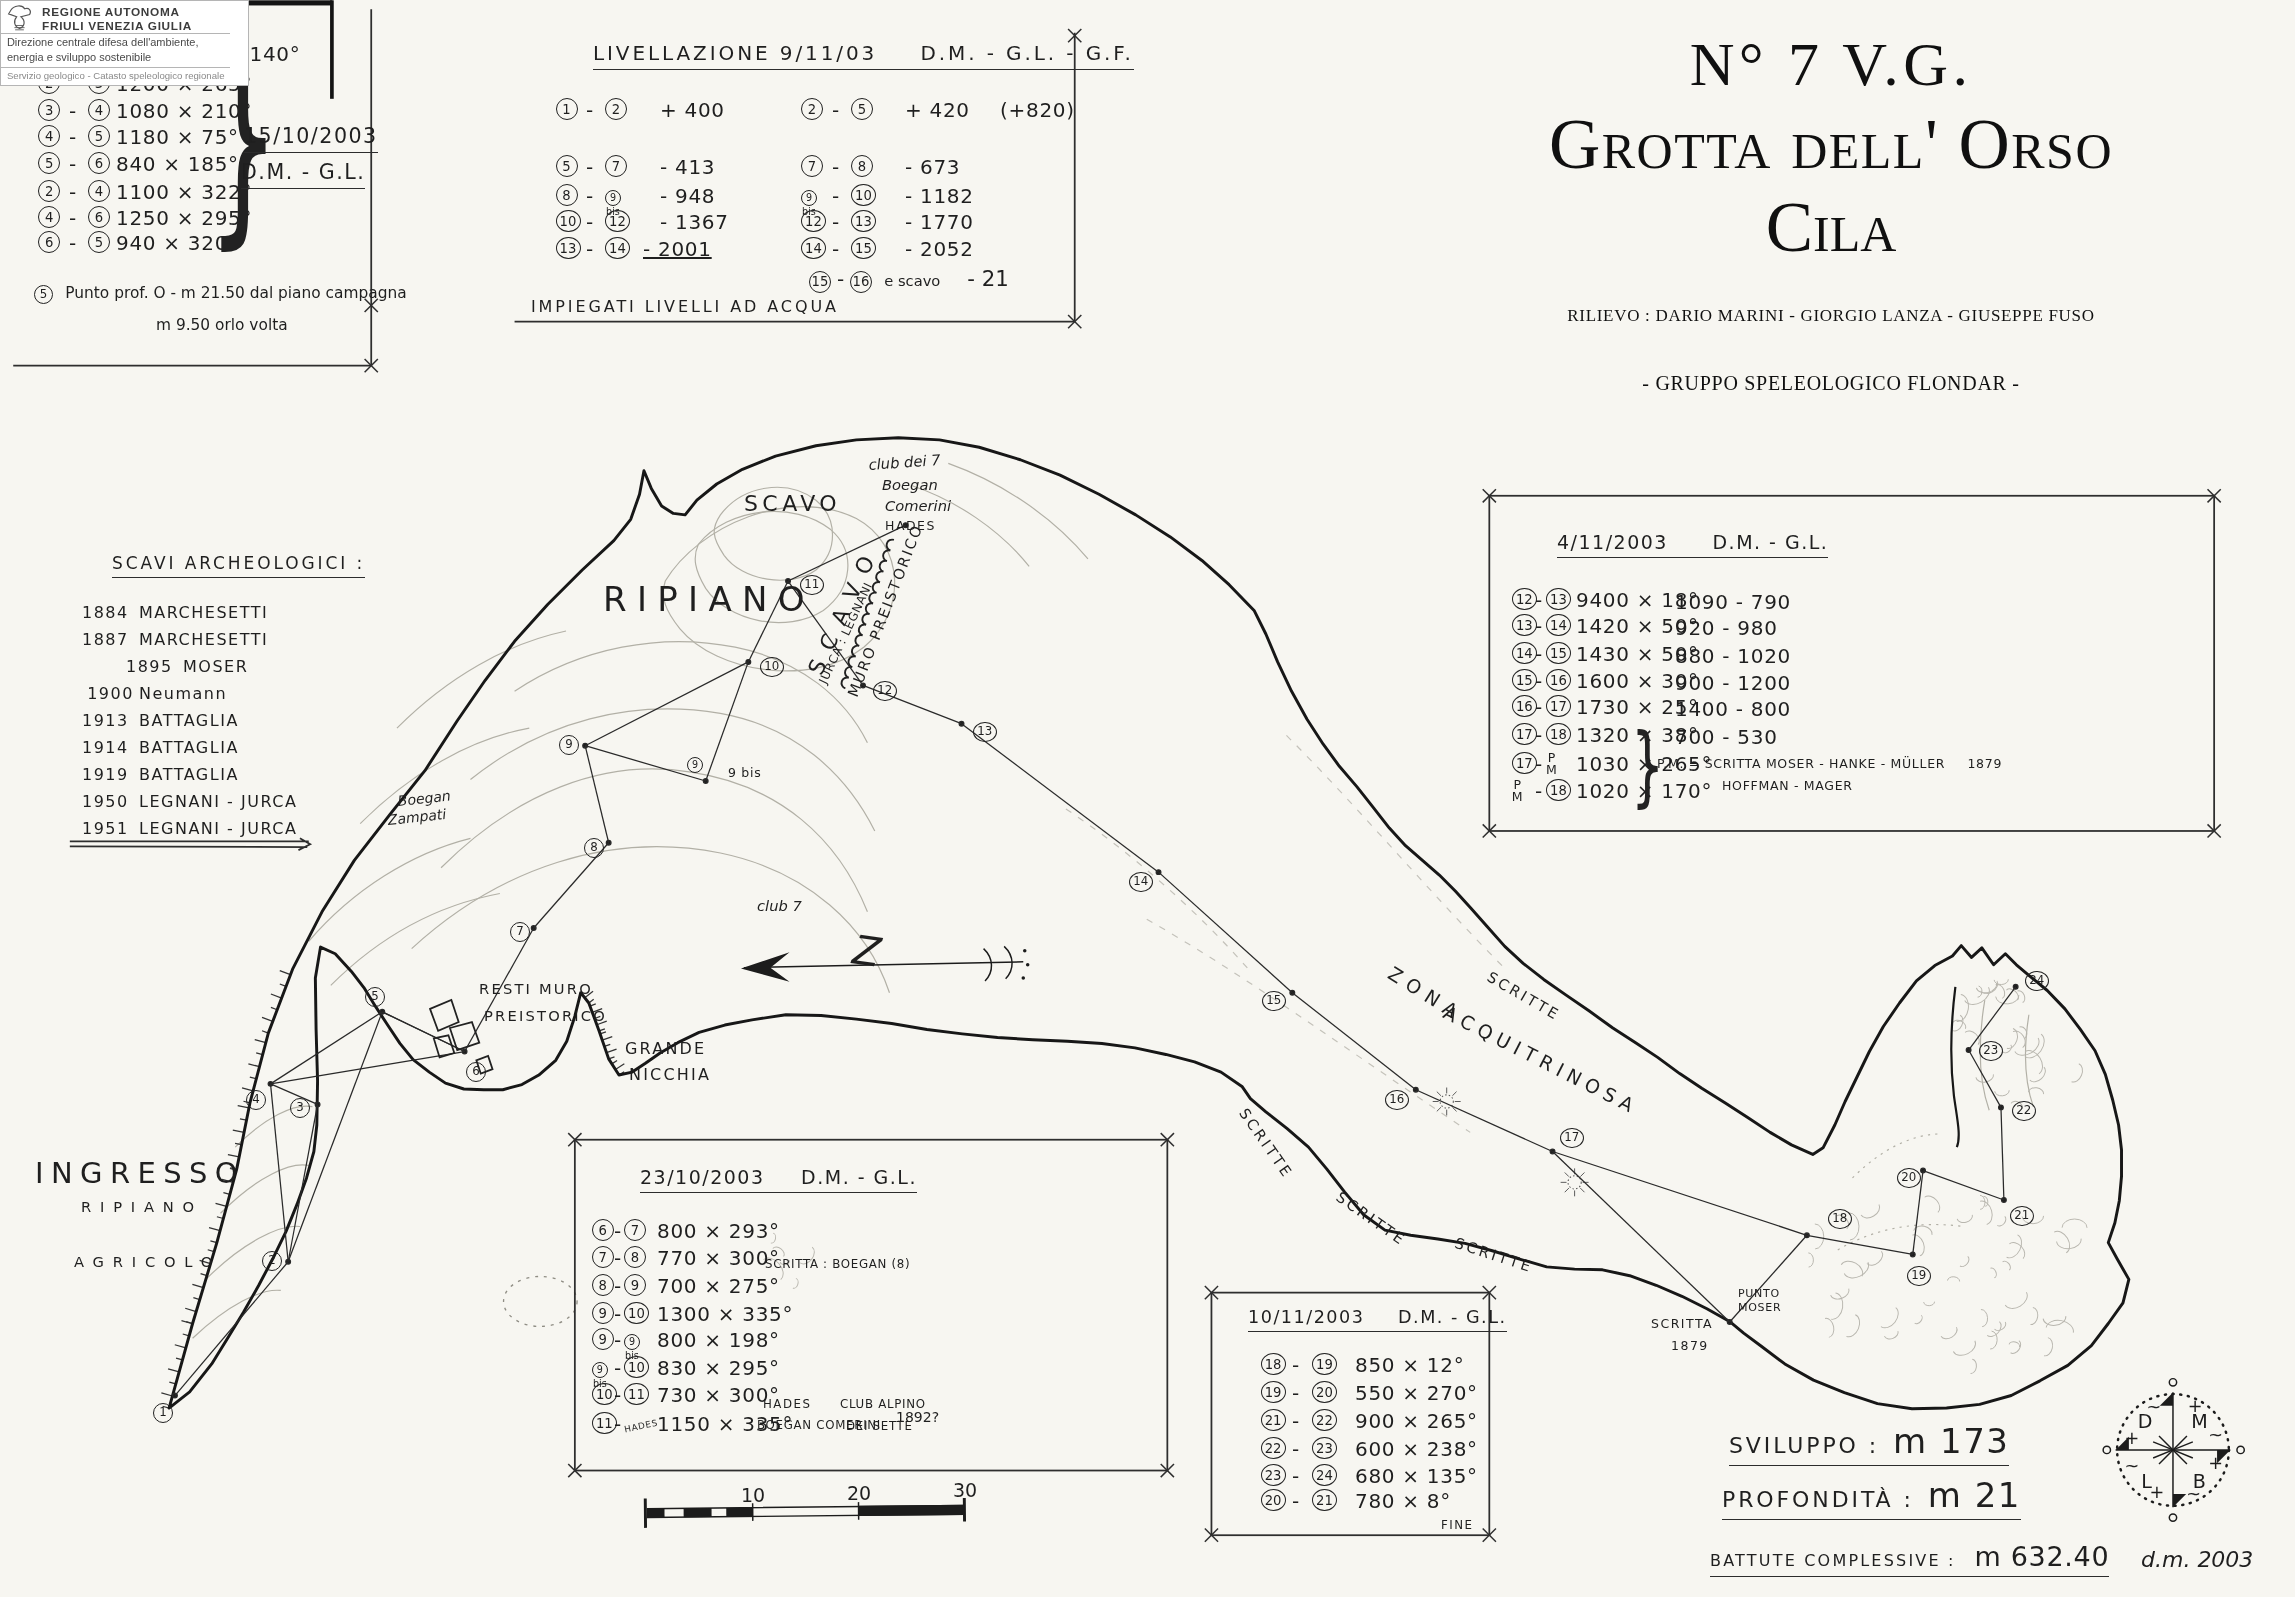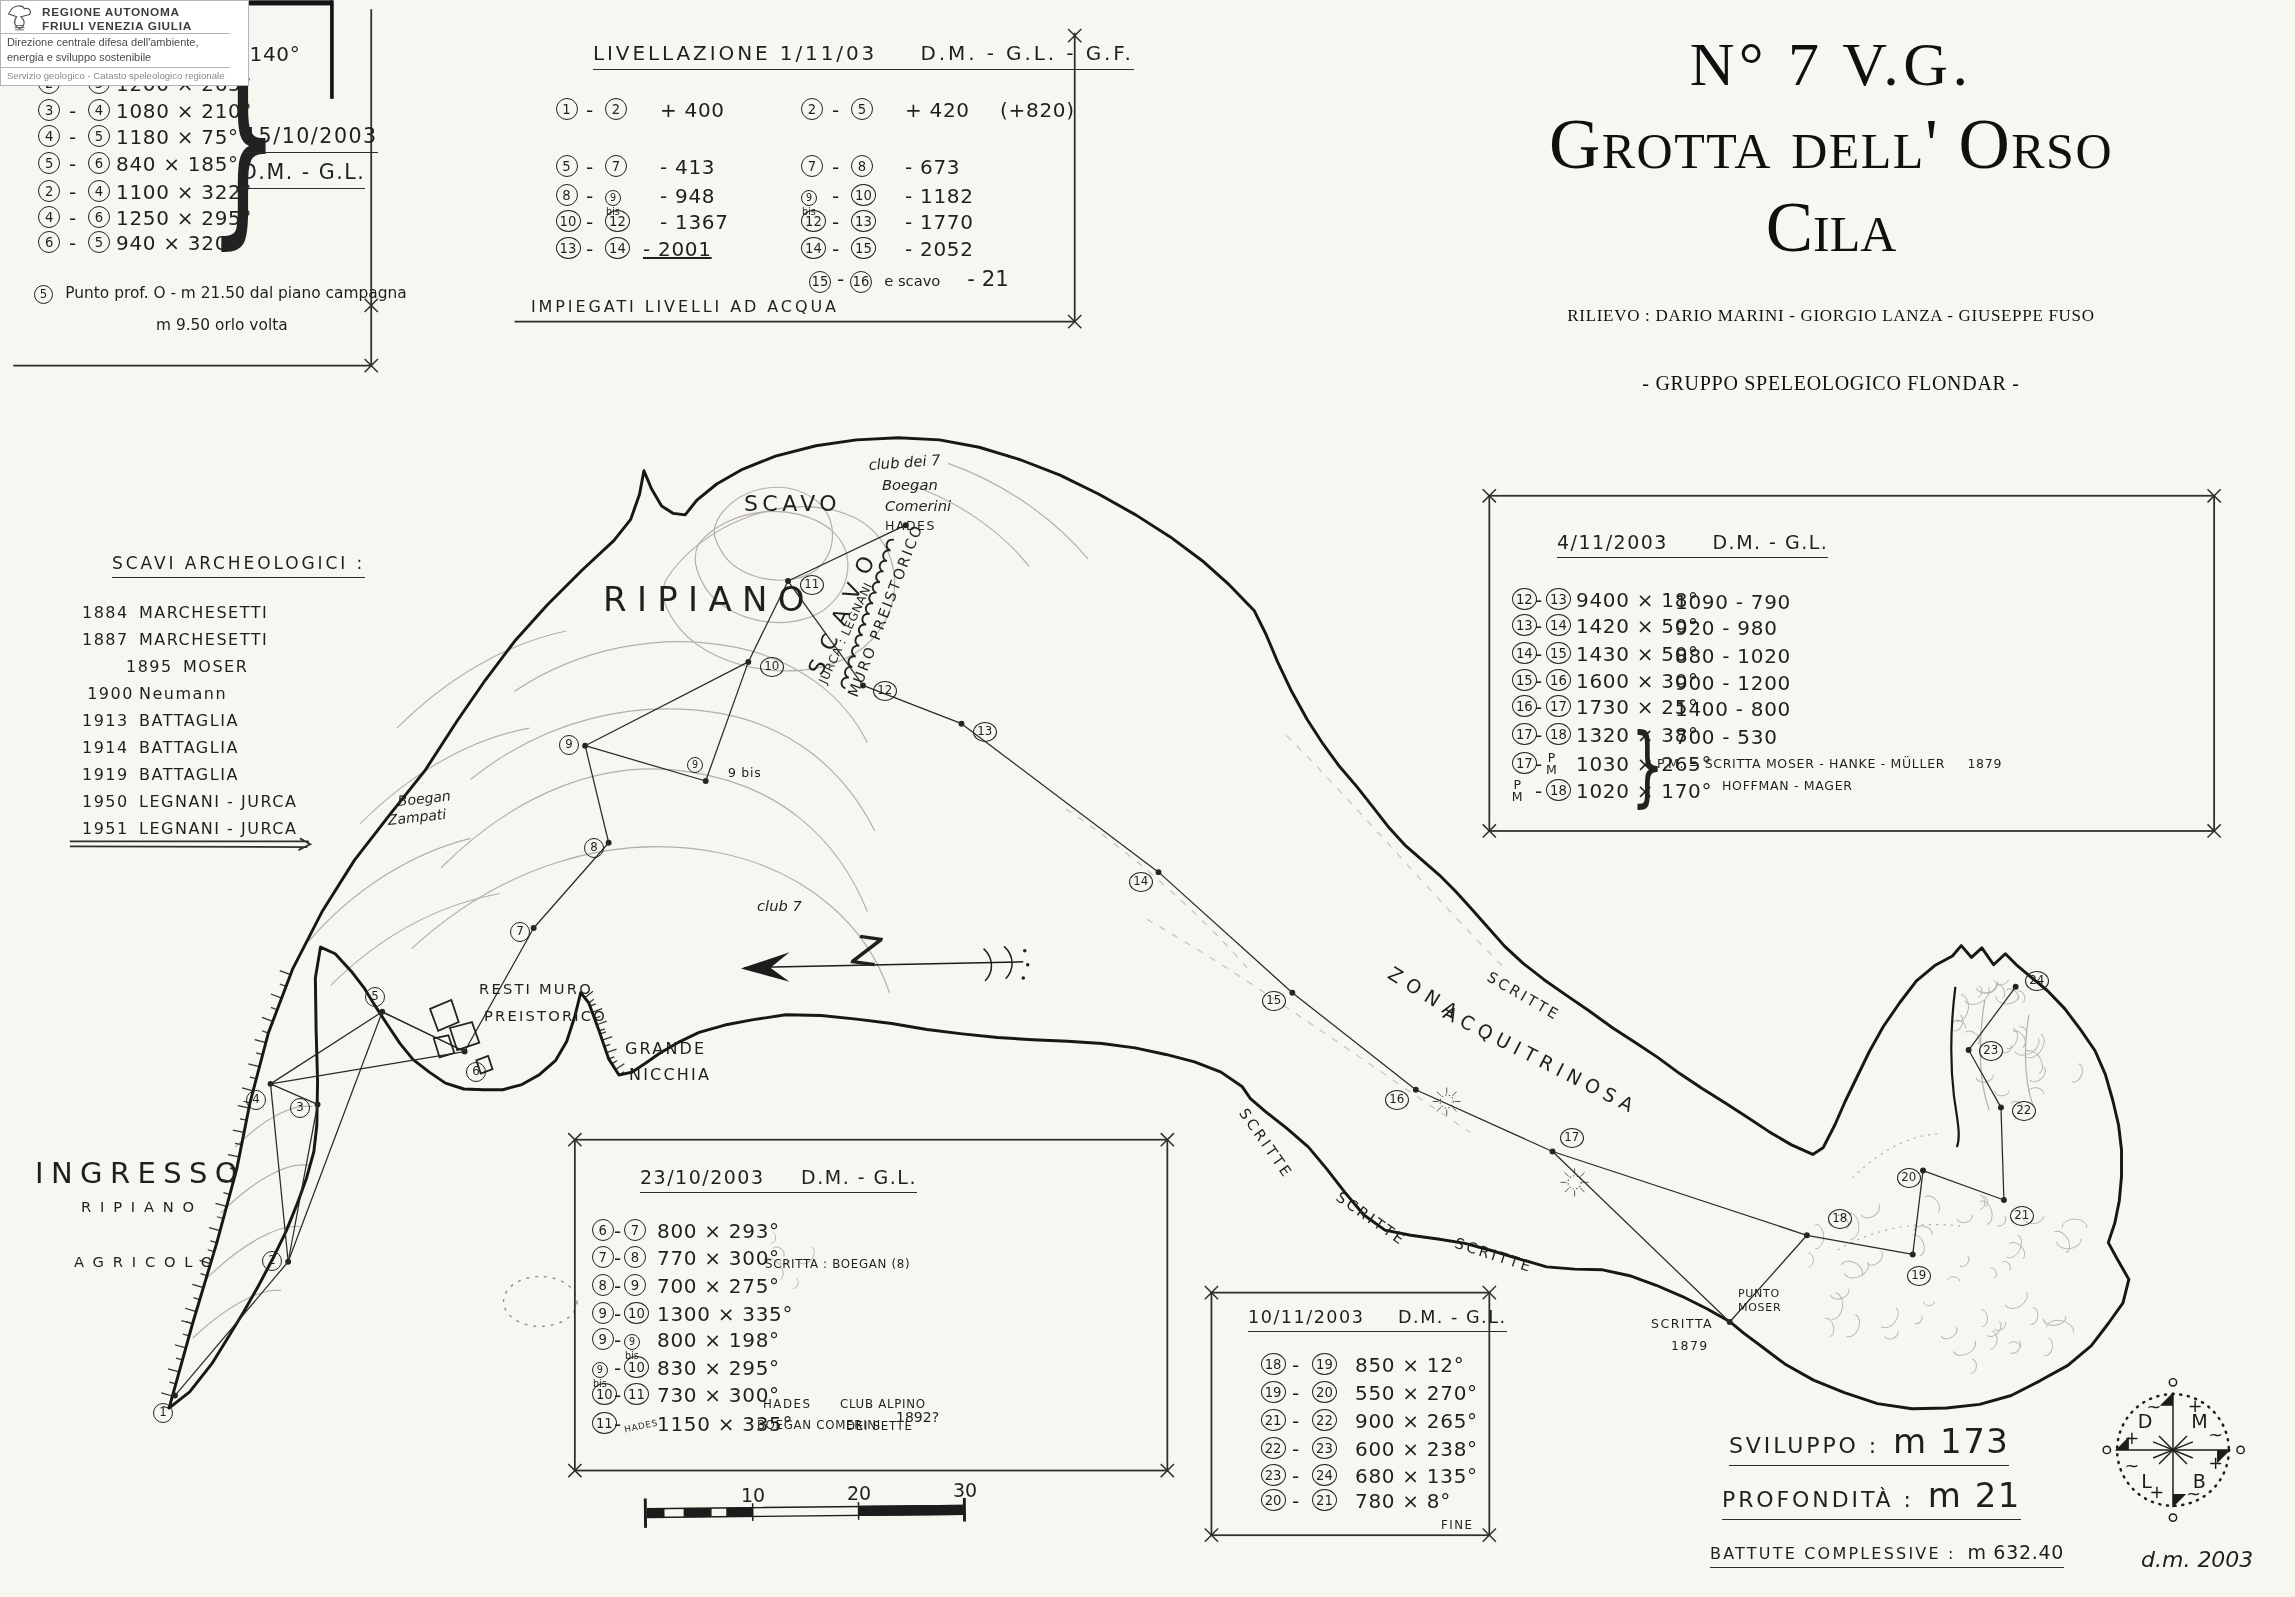--- a/index.html
+++ b/index.html
@@ -496,21 +496,21 @@
     <div class="abs hw u2" style="left:241px;top:160px;font-size:20.6px;letter-spacing:1.5px;">D.M. - G.L.</div>
     <div class="abs hw" style="left:34px;top:284px;font-size:15.4px;">
       <span class="circ" style="width:19px;height:19px;font-size:11.8px;">5</span>
       <span style="margin-left:7.4px;">Punto prof. O - m 21.50 dal piano campagna</span>
     </div>
     <div class="abs hw" style="left:156px;top:316px;font-size:15.4px;">m 9.50  orlo volta</div>
   </div>
 
   <div class="abs" id="t2" style="left:0;top:0;z-index:2;">
     <div class="abs hw u2" style="left:593px;top:41px;font-size:20px;letter-spacing:2.9px;">
-      <span>LIVELLAZIONE 1/11/03</span>
+      <span>LIVELLAZIONE 9/11/03</span>
       <span style="margin-left:34px;">D.M. - G.L. - G.F.</span>
     </div>
     <div id="t2-rows">
         <div class="row hw" style="left: 529px; top: 96px; width: 243px;">
           <span class="circ t" style="left: 26.5px; position: absolute;">1</span>
           <span class="dash" style="left: 57px;">-</span>
           <span class="circ t" style="left: 76px; position: absolute;">2</span>
           <span class="v" style="left: 131px;">+ 400</span>
         </div>
         <div class="row hw" style="left: 529px; top: 153px; width: 243px;">
@@ -773,21 +773,21 @@
   <div class="abs hw u2" style="left:1729px;top:1421px;z-index:2;">
     <span style="font-size:22px;letter-spacing:2.9px;">SVILUPPO :</span>
     <span style="font-size:34px;letter-spacing:1.5px;margin-left:10.3px;">m 173</span>
   </div>
   <div class="abs hw u2" style="left:1722px;top:1475px;z-index:2;">
     <span style="font-size:22px;letter-spacing:2.9px;">PROFONDITÀ :</span>
     <span style="font-size:34px;letter-spacing:1.5px;margin-left:10.3px;">m 21</span>
   </div>
   <div class="abs hw u2" style="left:1710px;top:1541px;z-index:2;">
     <span style="font-size:16px;letter-spacing:2.2px;">BATTUTE COMPLESSIVE :</span>
-    <span style="font-size:19px;letter-spacing:0.7px;margin-left:8px;">m 632.40</span>
+    <span style="font-size:27px;letter-spacing:0.7px;margin-left:15px;">m 632.40</span>
   </div>
   <div class="abs hw" style="left:2141px;top:1547px;font-size:22px;font-style:italic;z-index:2;">d.m. 2003</div>
 
   <div class="abs hw" style="left:741px;top:1484px;font-size:19px;z-index:2;">10</div>
   <div class="abs hw" style="left:847px;top:1482px;font-size:19px;z-index:2;">20</div>
   <div class="abs hw" style="left:953px;top:1479px;font-size:19px;z-index:2;">30</div>
 
   <div class="abs hw" style="left:853px;top:928px;font-size:40px;font-style:italic;transform:rotate(8deg);z-index:2;">Z</div>
 
   <div id="map-labels">

